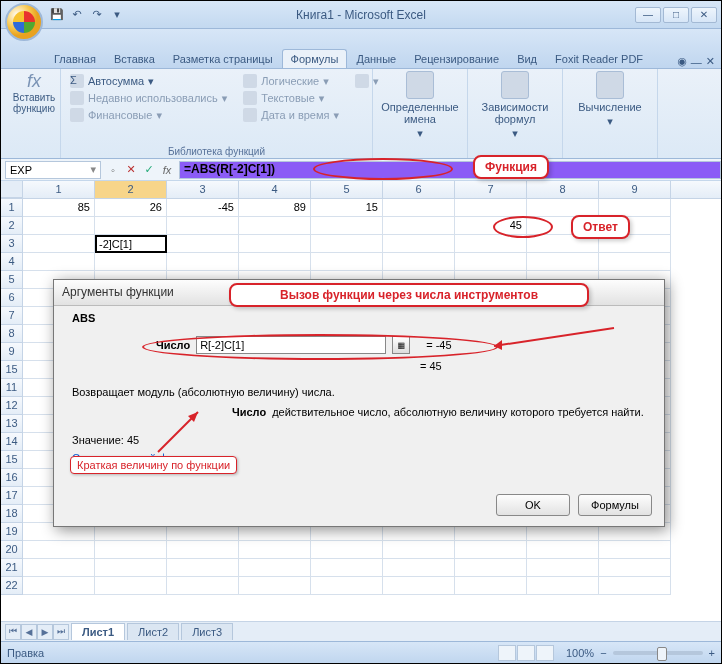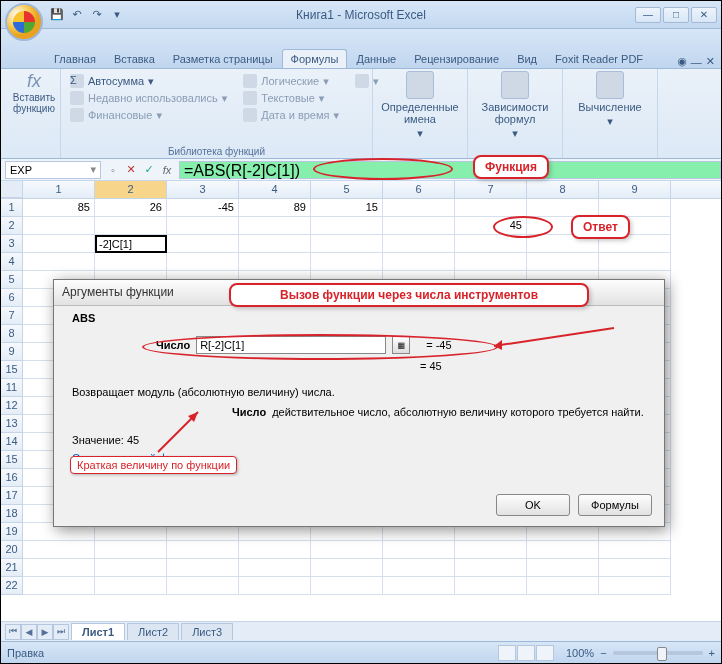--- a/index.html
+++ b/index.html
@@ -24,21 +24,21 @@
 .lib-btns{display:flex;flex-direction:column;gap:1px;padding-top:2px}
 .lib-btn{display:flex;align-items:center;gap:4px;color:#8a9db5;padding:1px 3px;white-space:nowrap}
 .lib-btn .ico{width:14px;height:14px;background:#cfd9e6;border-radius:2px}
 .lib-btn.enabled{color:#3b5a82}
 .big-btn{display:flex;flex-direction:column;align-items:center;justify-content:center;width:82px;color:#3b5a82;text-align:center;line-height:1.1;gap:2px}
 .big-ico{width:28px;height:28px;background:#cfd9e6;border:1px solid #a9bdd6;border-radius:3px}
 .formula-bar{height:22px;display:flex;align-items:center;border-bottom:1px solid #c5d7eb;background:#eef4fa}
 .namebox{width:96px;height:18px;background:#fff;border:1px solid #b5c7dc;margin-left:4px;display:flex;align-items:center;padding:0 4px}
 .fbar-btns{display:flex;gap:2px;margin:0 4px;align-items:center}
 .fbar-btns span{width:16px;height:16px;display:flex;align-items:center;justify-content:center;color:#666}
-.fbar-input{flex:1;height:18px;background:#86efac;border:1px solid #b5c7dc;padding:0 4px;font-weight:normal;font-size:16px}
+.fbar-input{flex:1;height:18px;background:#8b5cf6;border:1px solid #b5c7dc;padding:0 4px;font-weight:bold;font-size:12px}
 .grid-area{position:relative;background:#fff}
 .col-headers{display:flex;height:18px;background:linear-gradient(#f6f9fd,#e4edf7);border-bottom:1px solid #c5d4e6}
 .ch{border-right:1px solid #c5d4e6;text-align:center;line-height:17px;color:#3b5a82}
 .ch.sel{background:#f7d58a}
 .rows{}
 .row{display:flex;height:18px}
 .rh{width:22px;background:linear-gradient(#f6f9fd,#e4edf7);border-right:1px solid #c5d4e6;border-bottom:1px solid #c5d4e6;text-align:center;line-height:17px;color:#3b5a82}
 .cell{border-right:1px solid #d6e0ec;border-bottom:1px solid #d6e0ec;text-align:right;padding-right:4px;line-height:17px}
 .cell.active{border:2px solid #000;line-height:15px;background:#fff}
 .corner{width:22px;background:#e4edf7;border-right:1px solid #c5d4e6;border-bottom:1px solid #c5d4e6}

